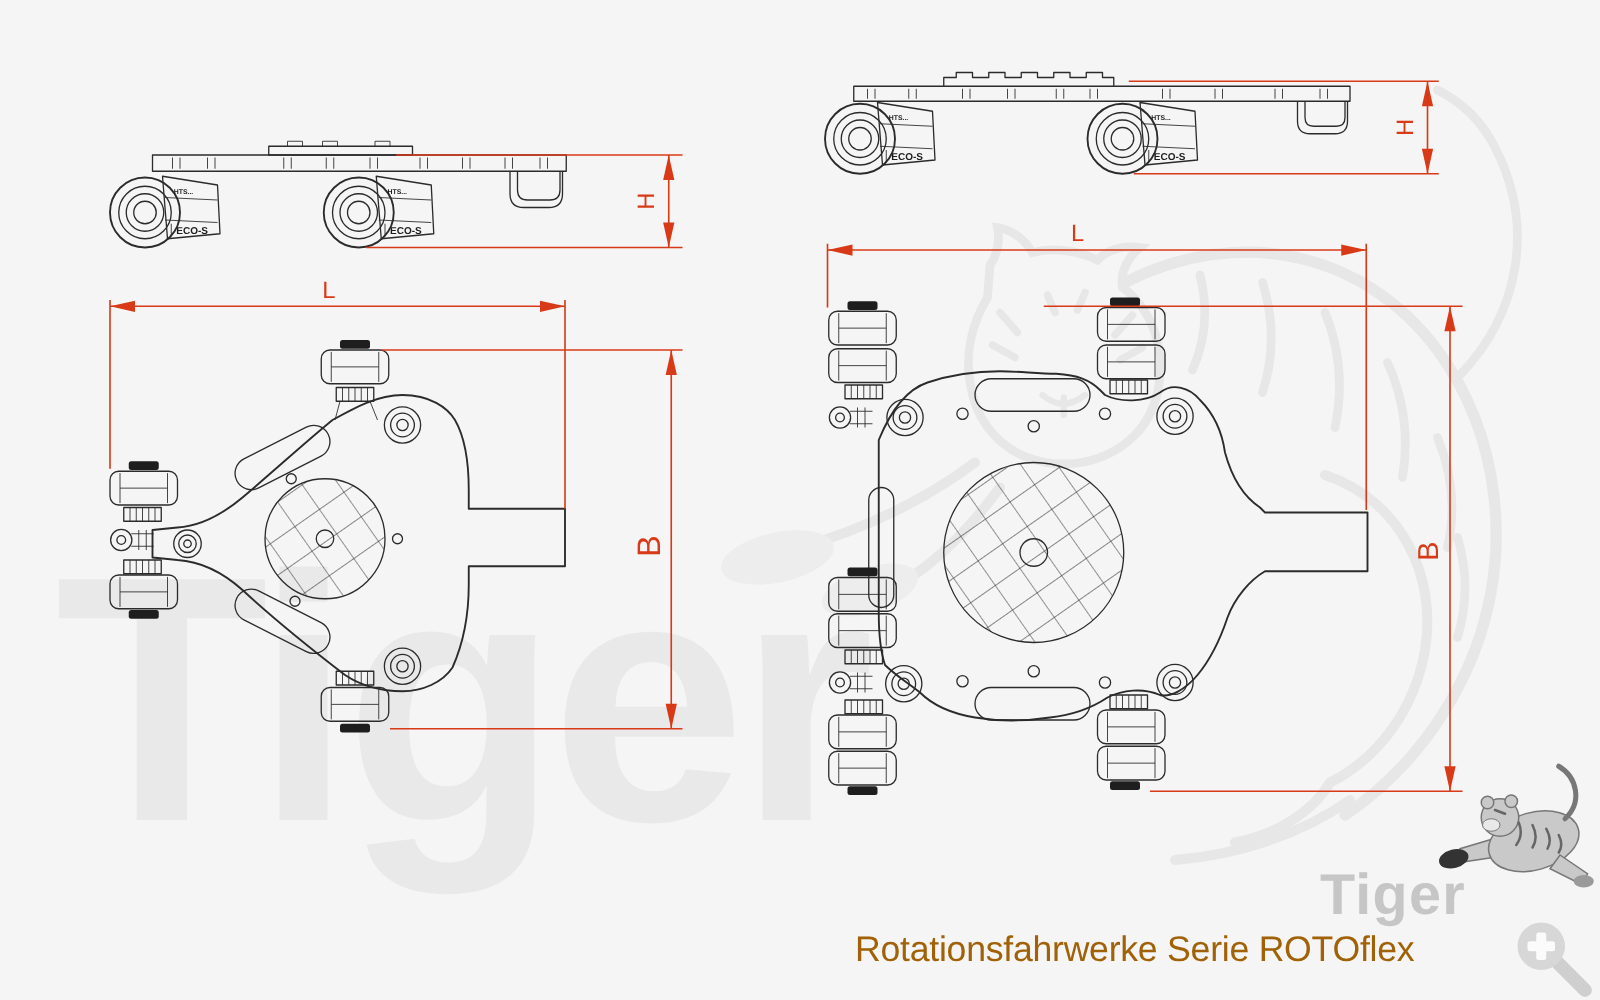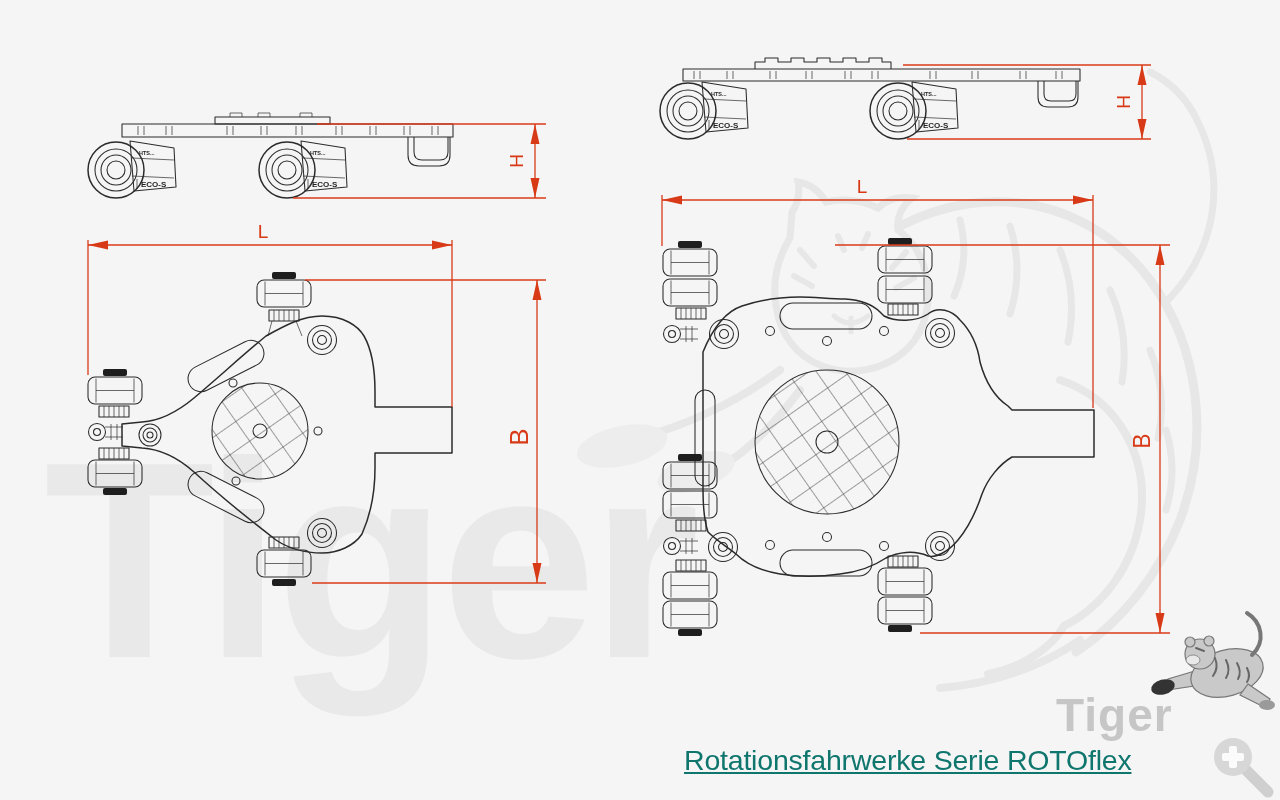--- a/index.html
+++ b/index.html
@@ -1,22 +1,22 @@
 <!DOCTYPE html>
 <html><head>
 <meta charset="utf-8">
 <style>
   html,body{margin:0;padding:0;background:#ddd;}
   .page{position:relative;width:1280px;height:800px;background:#f5f5f5;overflow:hidden;
         font-family:"Liberation Sans",sans-serif;}
   .wm-text{position:absolute;left:44px;top:420px;font-size:280px;font-weight:bold;
            color:#e9e9e9;letter-spacing:-6px;line-height:1;white-space:nowrap;}
   svg.layer{position:absolute;left:0;top:0;}
-  .caption{position:absolute;left:684px;top:744px;font-size:28.5px;color:#0f766e;
-           letter-spacing:-0.2px;white-space:nowrap;text-decoration:underline;}
+  .caption{position:absolute;left:684px;top:744px;font-size:28.5px;color:#a16207;
+           letter-spacing:-0.2px;white-space:nowrap;}
   .wordmark{position:absolute;left:1056px;top:688px;font-size:46px;font-weight:bold;
             color:#c6c6c6;letter-spacing:1px;}
   
   .ln{fill:none;stroke:#2b2b2b;stroke-width:1.05;stroke-linejoin:round;}
   .lnb{fill:none;stroke:#2b2b2b;stroke-width:1.5;stroke-linejoin:round;}
   .lnt{fill:none;stroke:#2b2b2b;stroke-width:0.7;}
   .dark{fill:#1e1e1e;stroke:none;}
   .redl{stroke:#d83a17;stroke-width:1.3;fill:none;}
   .redf{fill:#d83a17;stroke:none;}
   text.dim{fill:#d83a17;text-anchor:middle;font-family:"Liberation Sans",sans-serif;}

